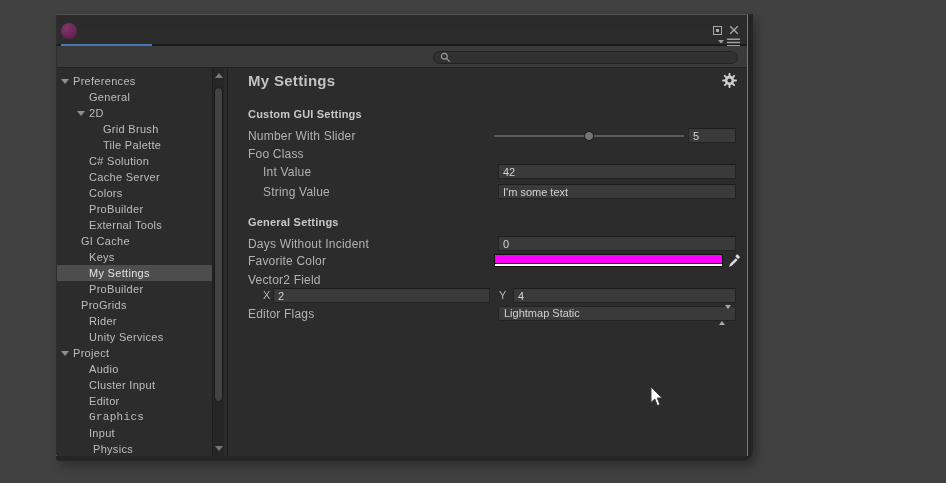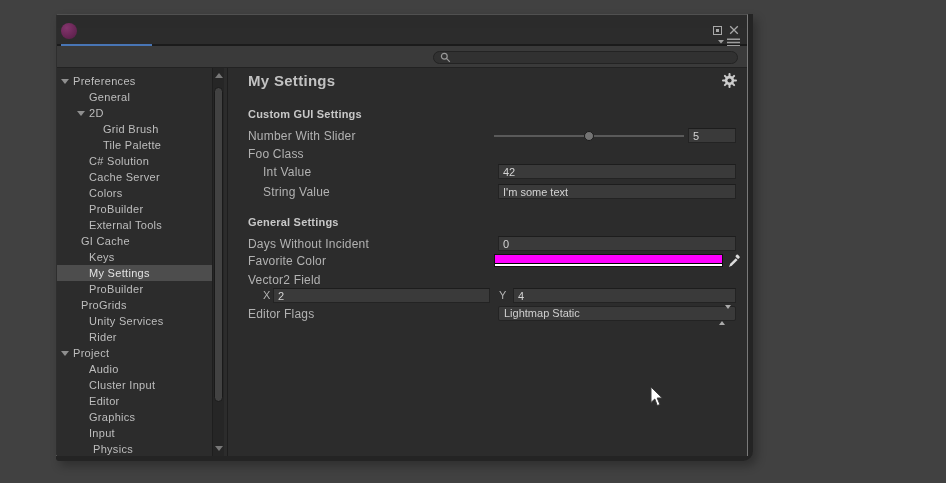--- a/index.html
+++ b/index.html
@@ -234,45 +234,45 @@
           <div class="s-item">
 
           <span class="s-label" style="padding-left: 32px;">ProBuilder</span>
         </div>
           <div class="s-item">
 
           <span class="s-label" style="padding-left: 24px;">ProGrids</span>
         </div>
           <div class="s-item">
 
+          <span class="s-label" style="padding-left: 32px;">Rider</span>
+        </div>
+          <div class="s-item">
+
           <span class="s-label" style="padding-left: 32px;">Unity Services</span>
-        </div>
-          <div class="s-item">
-
-          <span class="s-label" style="padding-left: 32px;">Rider</span>
         </div>
           <div class="s-item">
           <span class="tri" style="left: 4px;"></span>
           <span class="s-label" style="padding-left: 16px;">Project</span>
         </div>
           <div class="s-item">
 
           <span class="s-label" style="padding-left: 32px;">Audio</span>
         </div>
           <div class="s-item">
 
           <span class="s-label" style="padding-left: 32px;">Cluster Input</span>
         </div>
           <div class="s-item">
 
           <span class="s-label" style="padding-left: 32px;">Editor</span>
         </div>
           <div class="s-item">
 
-          <span class="s-label" style="padding-left: 32px;">Graphics</span>
+          <span class="s-label" style="padding-left: 32px; font-family: Liberation Mono, monospace;">Graphics</span>
         </div>
           <div class="s-item">
 
           <span class="s-label" style="padding-left: 32px;">Input</span>
         </div>
           <div class="s-item">
 
           <span class="s-label" style="padding-left: 36px;">Physics</span>
         </div>
         </div>

